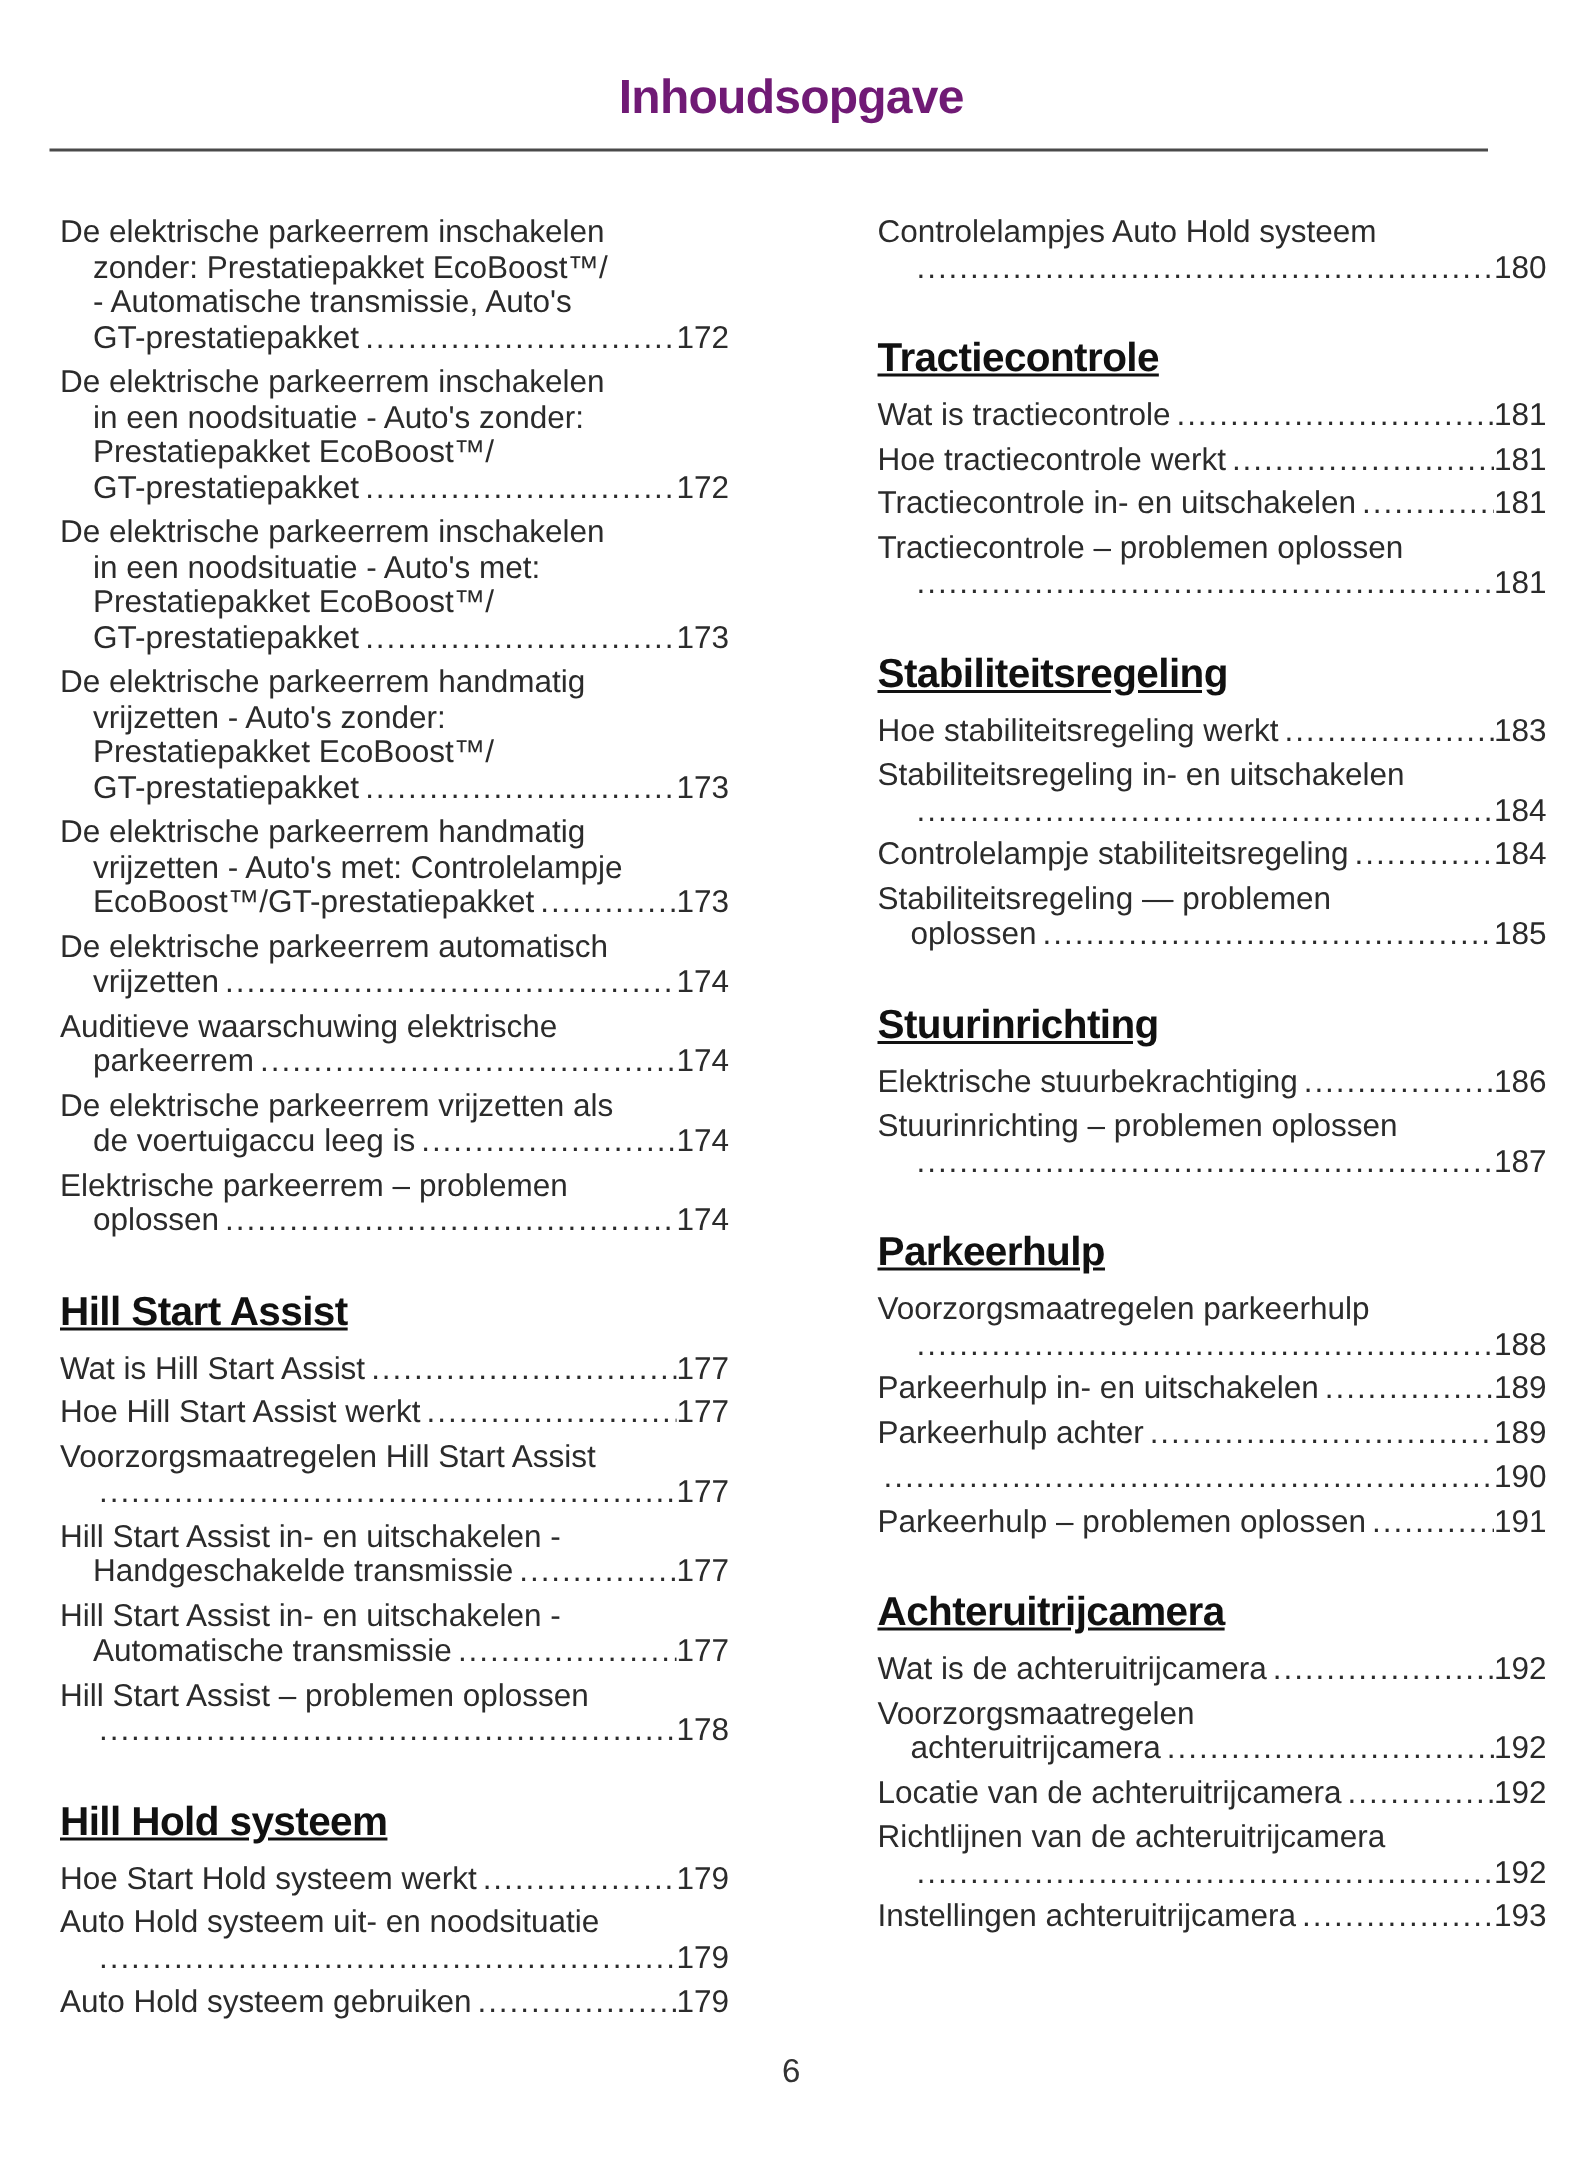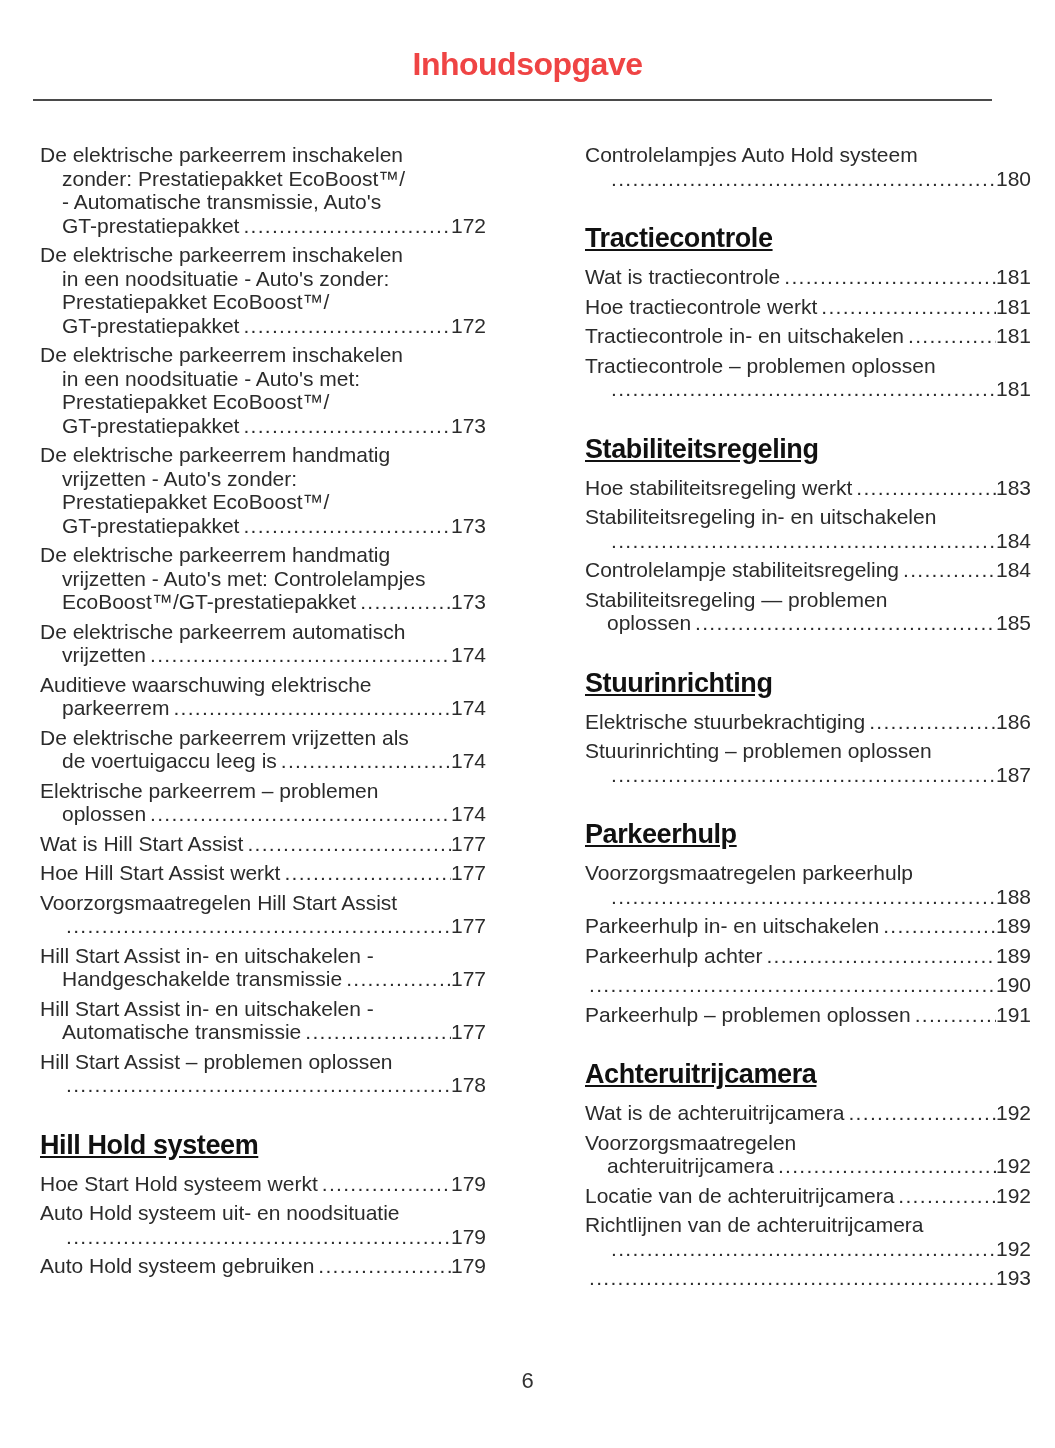--- a/index.html
+++ b/index.html
@@ -15,21 +15,21 @@
   }
   .doc-title {
     position: absolute;
     top: 46px;
     left: 0;
     width: 100%;
     text-align: center;
     font-size: 32px;
     font-weight: bold;
     letter-spacing: -0.5px;
-    color: #ef4444;
+    color: #701a75;
   }
   .title-rule {
     position: absolute;
     top: 99px;
     left: 33px;
     width: 959px;
     border-top: 2px solid #4a4a4a;
     height: 0;
   }
   .columns {
@@ -124,21 +124,21 @@
             <div class="eline cont">vrijzetten - Auto's zonder:</div>
             <div class="eline cont">Prestatiepakket EcoBoost™/</div>
             <div class="eline lastline cont">
               <span class="etext">GT-prestatiepakket</span>
               <span class="dots">........................................................................................................................................................................................................</span>
               <span class="pnum">173</span>
             </div>
           </div>
           <div class="entry">
             <div class="eline">De elektrische parkeerrem handmatig</div>
-            <div class="eline cont">vrijzetten - Auto's met: Controlelampjes</div>
+            <div class="eline cont">vrijzetten - Auto's met: Controlelampje</div>
             <div class="eline lastline cont">
               <span class="etext">EcoBoost™/GT-prestatiepakket</span>
               <span class="dots">........................................................................................................................................................................................................</span>
               <span class="pnum">173</span>
             </div>
           </div>
           <div class="entry">
             <div class="eline">De elektrische parkeerrem automatisch</div>
             <div class="eline lastline cont">
               <span class="etext">vrijzetten</span>
@@ -165,20 +165,21 @@
           <div class="entry">
             <div class="eline">Elektrische parkeerrem – problemen</div>
             <div class="eline lastline cont">
               <span class="etext">oplossen</span>
               <span class="dots">........................................................................................................................................................................................................</span>
               <span class="pnum">174</span>
             </div>
           </div>
         </div>
         <div class="section">
+          <div class="section-heading">Hill Start Assist</div>
           <div class="entry">
             <div class="eline lastline">
               <span class="etext">Wat is Hill Start Assist</span>
               <span class="dots">........................................................................................................................................................................................................</span>
               <span class="pnum">177</span>
             </div>
           </div>
           <div class="entry">
             <div class="eline lastline">
               <span class="etext">Hoe Hill Start Assist werkt</span>
@@ -404,20 +405,21 @@
           <div class="entry">
             <div class="eline">Richtlijnen van de achteruitrijcamera</div>
             <div class="eline lastline cont">
               <span class="etext"></span>
               <span class="dots">........................................................................................................................................................................................................</span>
               <span class="pnum">192</span>
             </div>
           </div>
           <div class="entry">
             <div class="eline lastline">
+              <span class="etext">Instellingen achteruitrijcamera</span>
               <span class="dots">........................................................................................................................................................................................................</span>
               <span class="pnum">193</span>
             </div>
           </div>
         </div>
       </div>
     </div>
   <div class="footer-page">6</div>
 </div>
 

